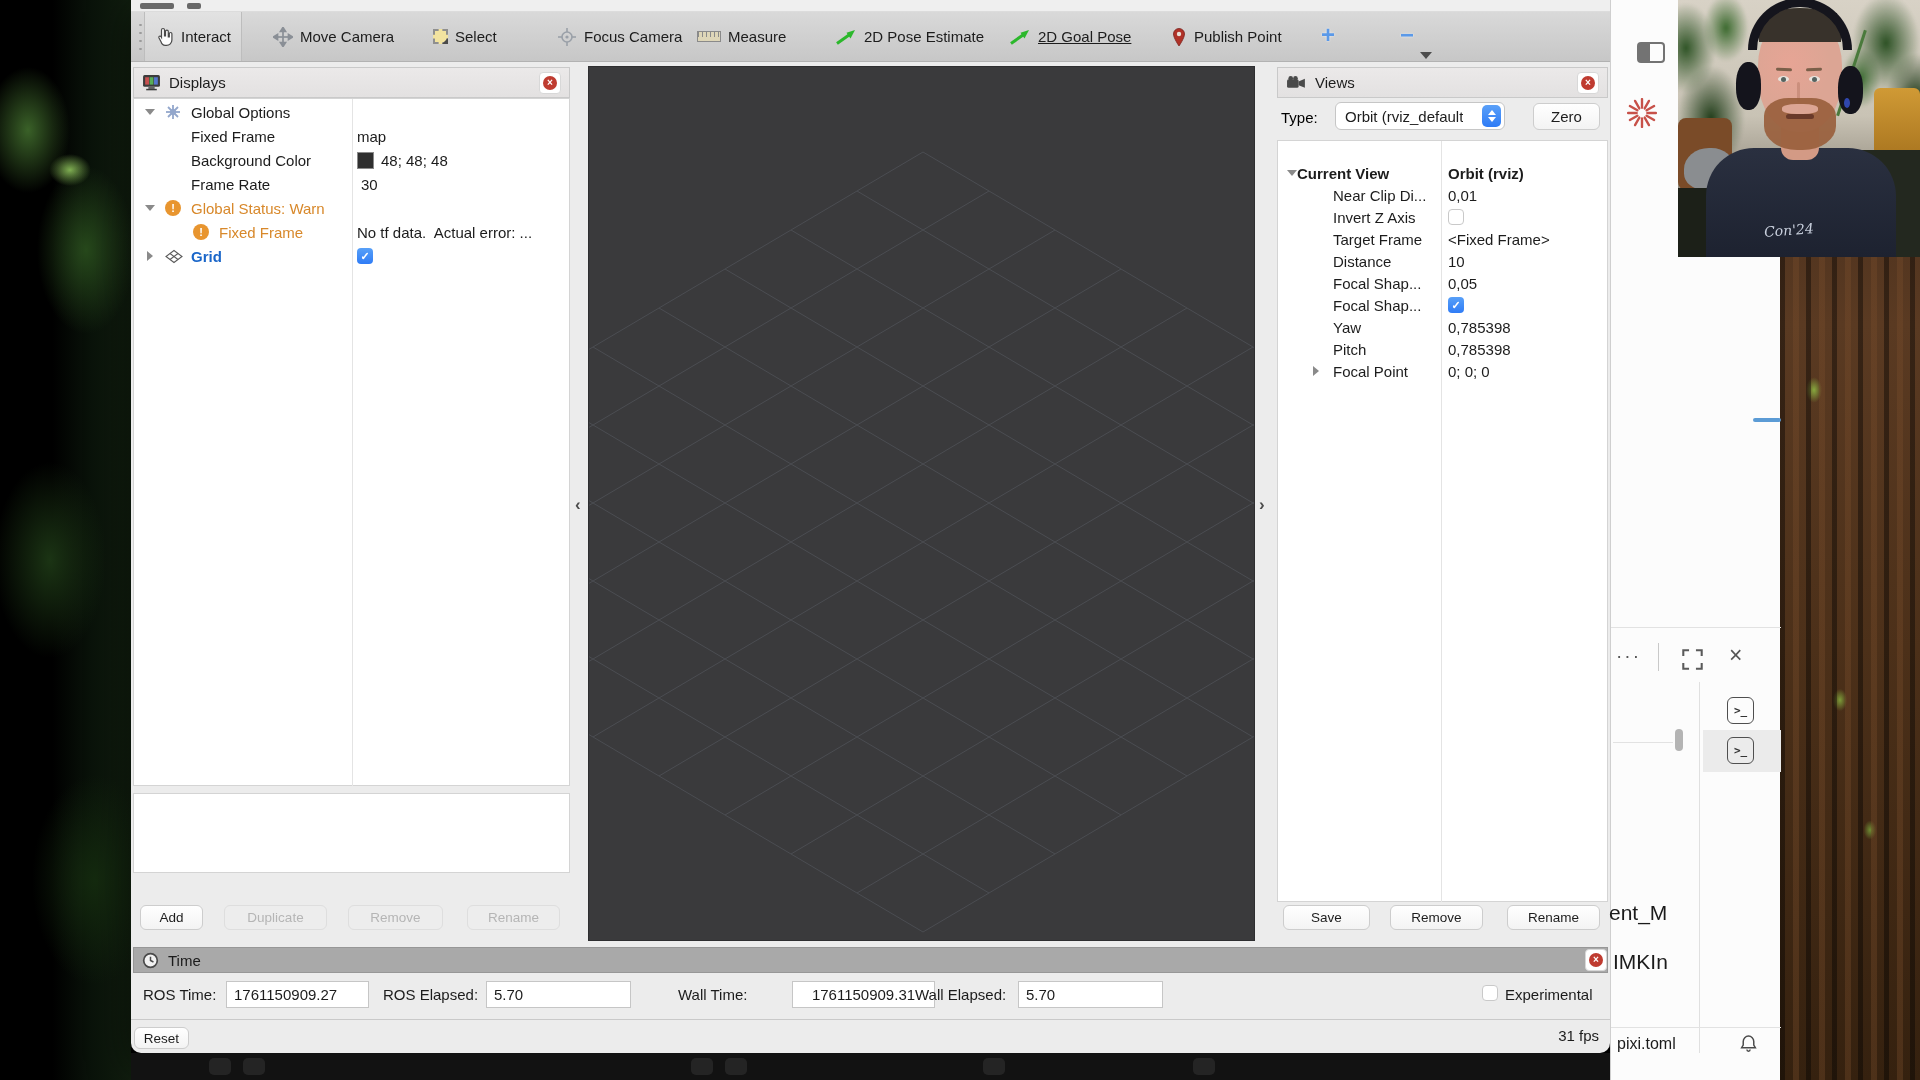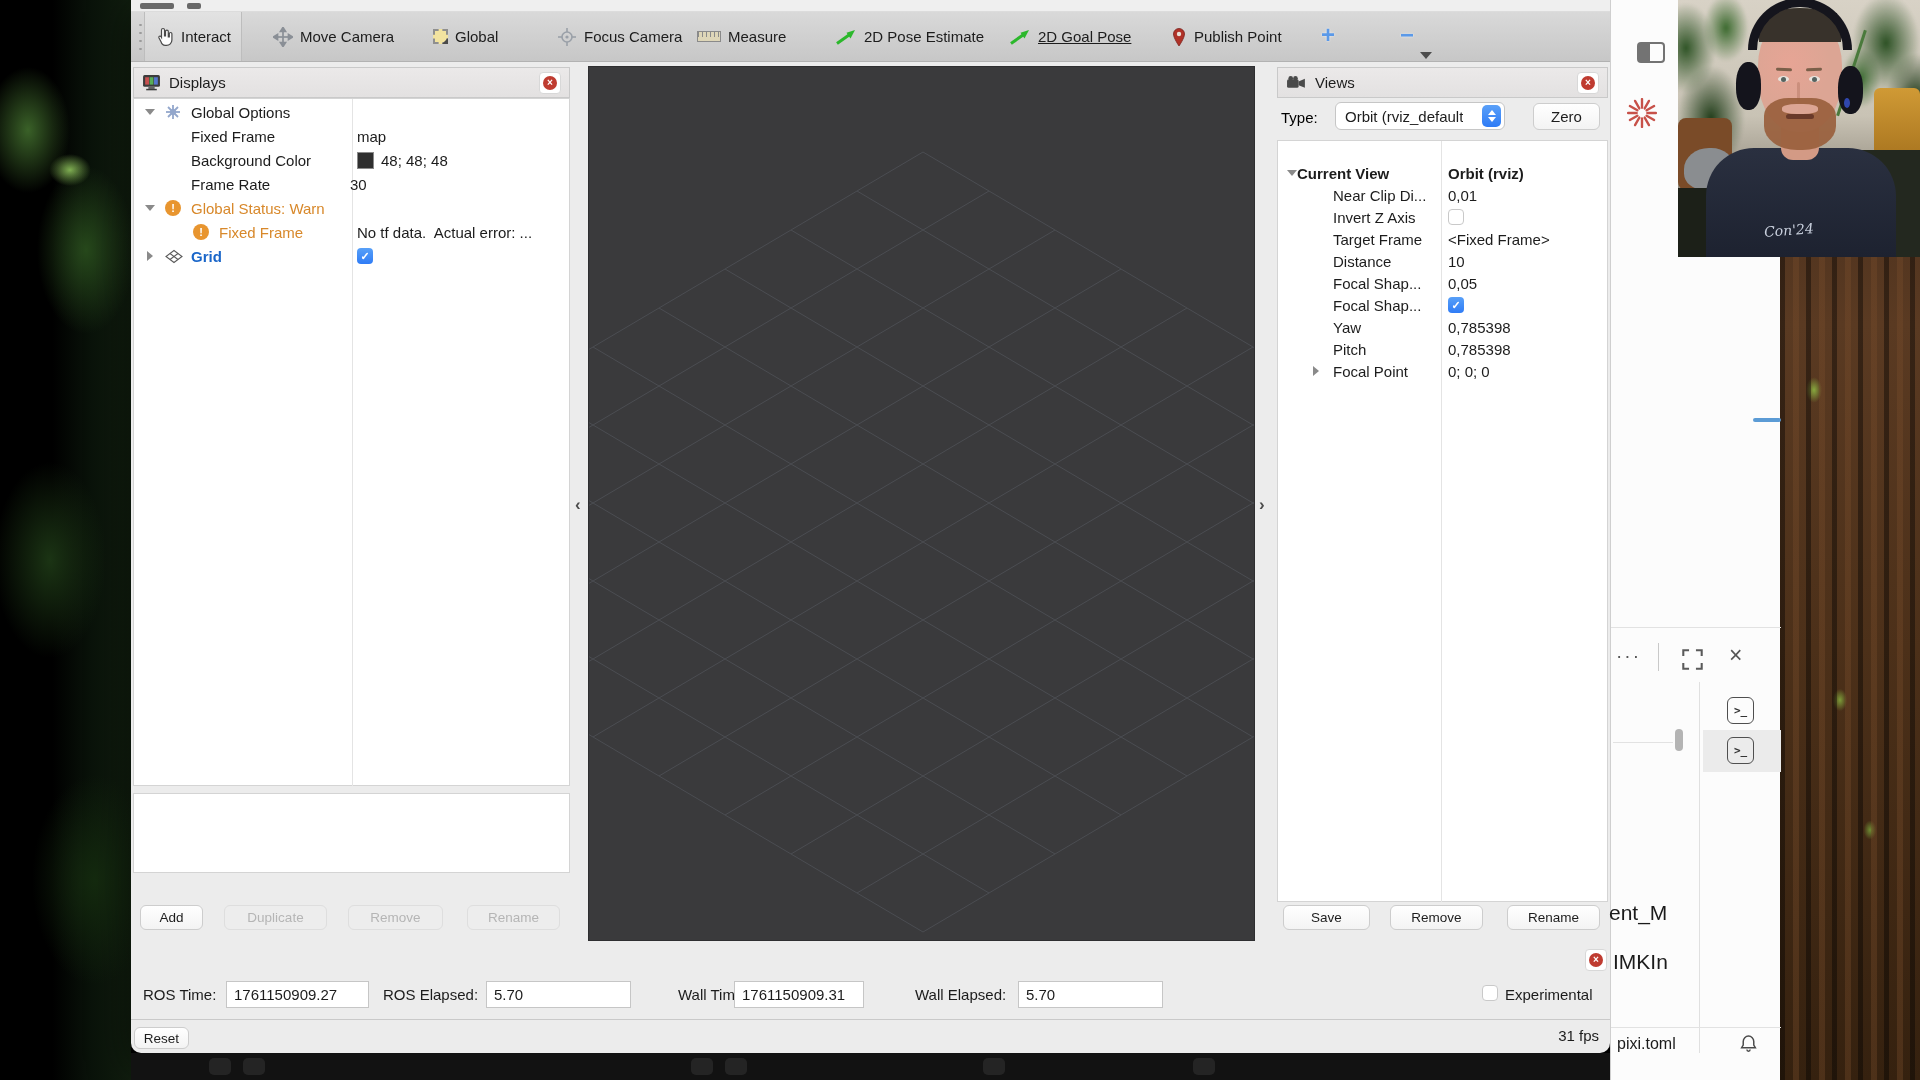--- a/index.html
+++ b/index.html
@@ -182,21 +182,21 @@
               </g>
             </svg>
         </span>
         <span>Move Camera</span>
       </div>
 
       <div class="abs tbtn" style="left:292px;">
         <span class="ticn">
             <span id="select-glyph"></span>
           </span>
-        <span>Global</span>
+        <span>Select</span>
       </div>
 
       <div class="abs tbtn" style="left:416px;">
         <span class="ticn">
           <svg width="20" height="20" viewBox="0 0 20 20">
               <g stroke="#9aa0a8" stroke-width="1.6" fill="none">
                 <circle cx="10" cy="10" r="5"></circle>
                 <line x1="10" y1="1" x2="10" y2="5"></line>
                 <line x1="10" y1="15" x2="10" y2="19"></line>
                 <line x1="1" y1="10" x2="5" y2="10"></line>
@@ -294,21 +294,21 @@
     </div>
     <div class="abs trow" style="top:148px; left:2px; width:437px;">
       <span class="tcell" style="left:58px;">Background Color</span>
       <span class="tcell" style="left:224px;">
           <span class="cswatch"></span>
         </span>
       <span class="tcell" style="left:248px;">48; 48; 48</span>
     </div>
     <div class="abs trow" style="top:172px; left:2px; width:379px;">
       <span class="tcell" style="left:58px;">Frame Rate</span>
-      <span class="tcell" style="left:217px;">30</span>
+      <span class="tcell" style="left:228px;">30</span>
     </div>
     <div class="abs trow" style="top:196px; left:2px; width:437px;">
       <span class="tcell" style="left:12px;">
           <span class="chev-d"></span>
         </span>
       <span class="tcell" style="left:32px;">
           <span class="warn-ic">!</span>
         </span>
       <span class="tcell orange" style="left:58px;">Global Status: Warn</span>
     </div>
@@ -450,30 +450,39 @@
           <span class="chev-r"></span>
         </span>
       <span class="tcell" style="left:56px;">Focal Point</span>
       <span class="tcell" style="left:171px;">0; 0; 0</span>
     </div>
 
     <div class="abs btn" style="left:1152px; top:905px; width:87px;">Save</div>
     <div class="abs btn" style="left:1259px; top:905px; width:93px;">Remove</div>
     <div class="abs btn" style="left:1376px; top:905px; width:93px;">Rename</div>
 
+    <div id="time-hdr" class="abs">
+      <span class="ticn">
+        <svg width="17" height="17" viewBox="0 0 16 16">
+            <circle cx="8" cy="8" r="6.4" fill="#f2f2f2" stroke="#4a4a4a" stroke-width="1.6"></circle>
+            <path d="M8 4.5 V8 L10.8 9.4" stroke="#4a4a4a" stroke-width="1.4" fill="none"></path>
+          </svg>
+      </span>
+      <span>Time</span>
+    </div>
     <span class="abs closebtn" style="left:1454px; top:949px;">
         <span class="dot">×</span>
       </span>
 
     <span class="tlabel" style="left:12px;">ROS Time:</span>
     <input class="tfield" style="left: 95px; width: 143px;" readonly="" value="1761150909.27">
     <span class="tlabel" style="left:252px;">ROS Elapsed:</span>
     <input class="tfield" style="left: 355px; width: 145px;" readonly="" value="5.70">
     <span class="tlabel" style="left:547px;">Wall Time:</span>
-    <input class="tfield" style="left: 603px; width: 130px;" readonly="" value="1761150909.31">
+    <input class="tfield" style="left: 661px; width: 143px; text-align: center;" readonly="" value="1761150909.31">
     <span class="tlabel" style="left:784px;">Wall Elapsed:</span>
     <input class="tfield" style="left: 887px; width: 145px;" readonly="" value="5.70">
     <span class="abs cb off" style="left:1351px; top:985px;"></span>
     <span class="tlabel" style="left:1374px;">Experimental</span>
 
     <div class="abs" style="left:0; top:1019px; width:1479px; height:1px; background:#c9c9c9;"></div>
     <div class="abs btn" style="left:3px; top:1027px; width:55px; height:22px;">Reset</div>
     <span class="abs" style="left:1400px; top:1027px; width:68px; text-align:right; font-size:15px; color:#1c1c1c;">31 fps</span>
   </div>
 

